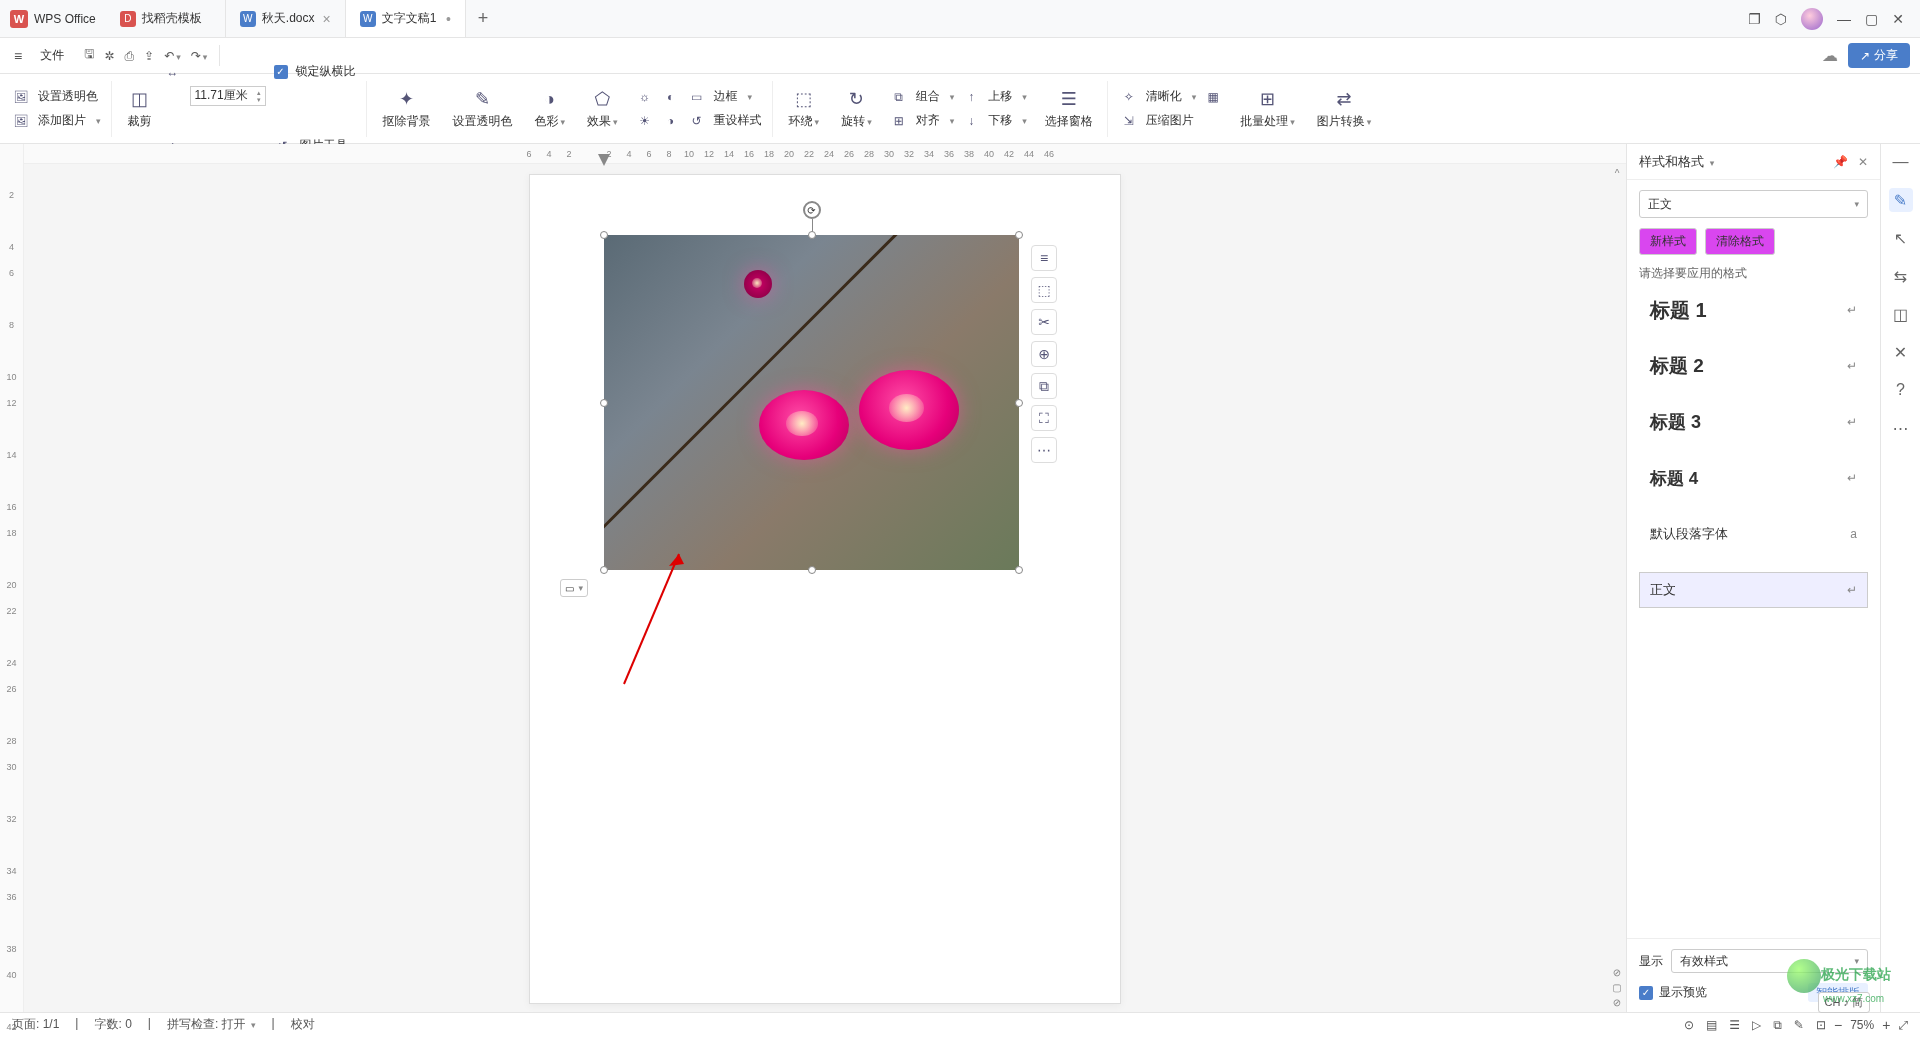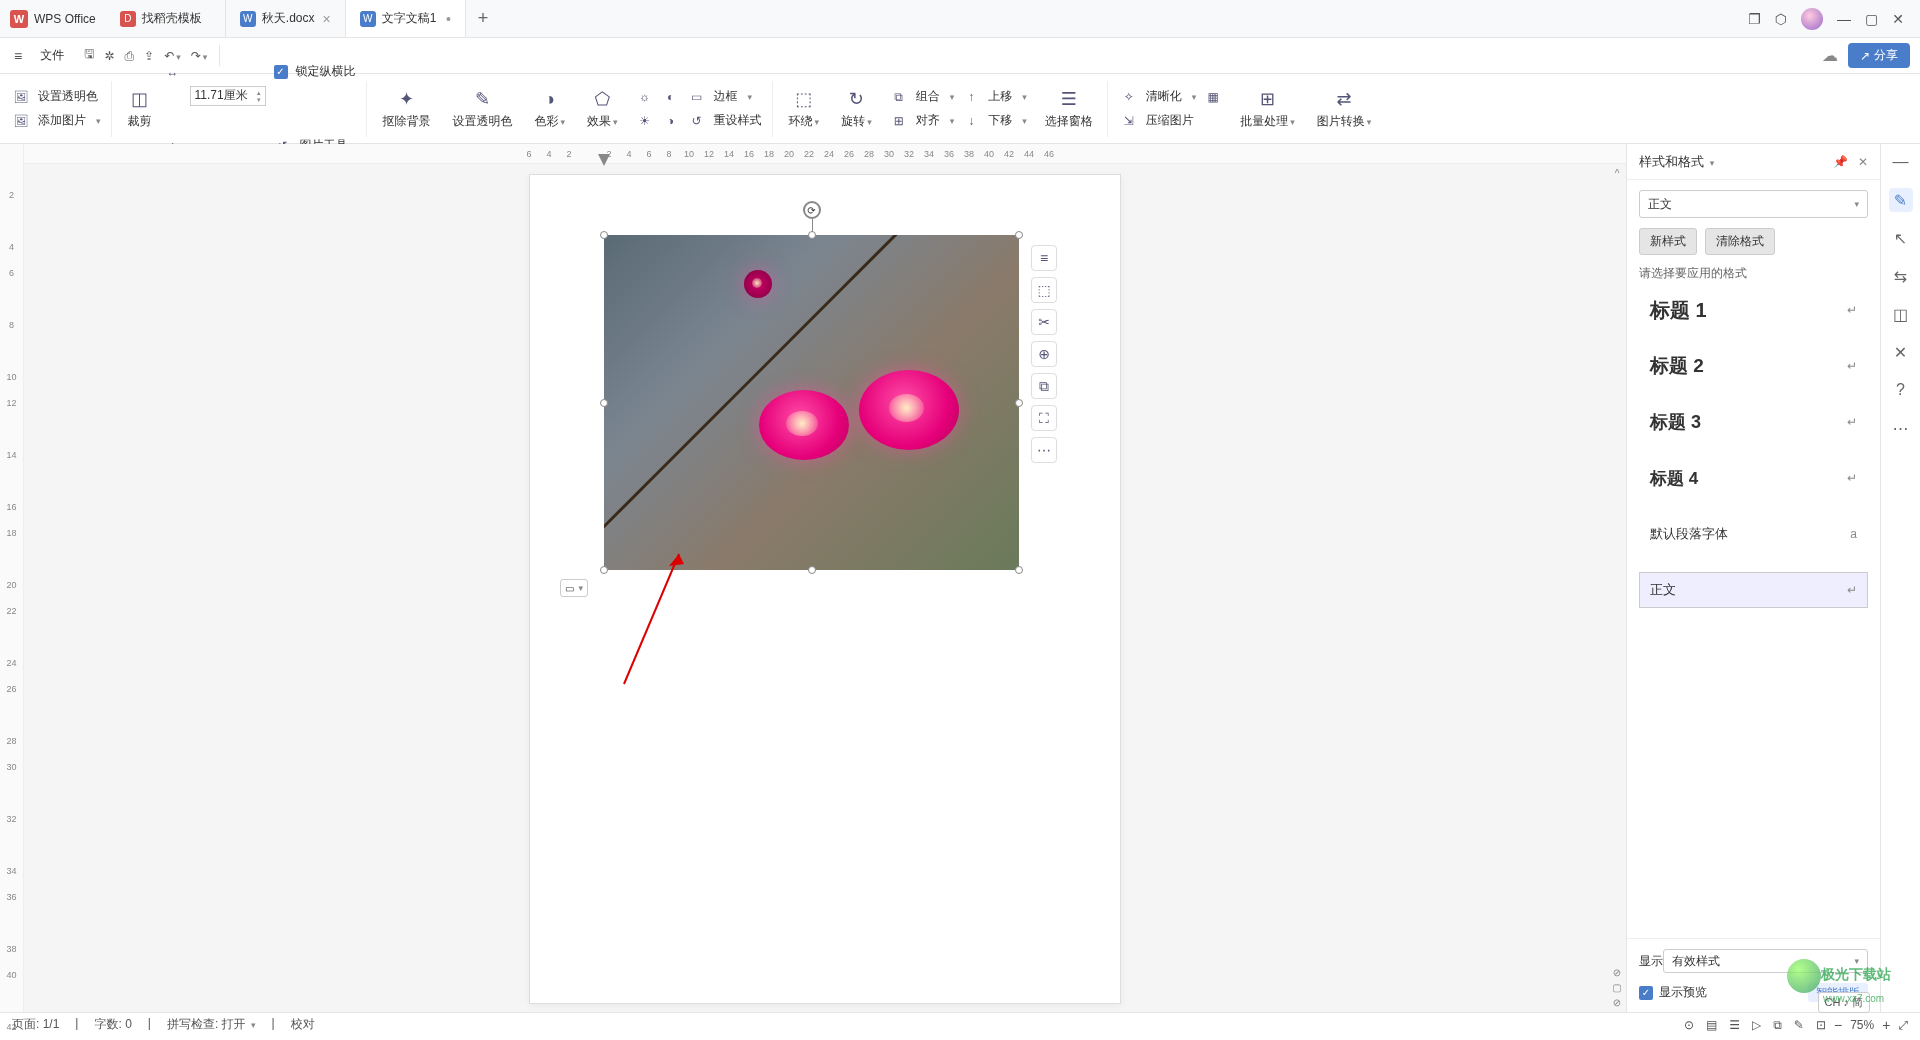--- a/index.html
+++ b/index.html
@@ -80,33 +80,33 @@
 .canvas-scroll { position: absolute; right: 0; top: 20px; bottom: 0; width: 18px; display: flex; flex-direction: column; align-items: center; padding: 4px 0; gap: 4px; color: #888; font-size: 10px; }
 
 
 .side-panel { width: 254px; background: #fff; border-left: 1px solid #e5e5e5; display: flex; flex-direction: column; position: relative; }
 .panel-header { height: 36px; display: flex; align-items: center; padding: 0 12px; border-bottom: 1px solid #eee; }
 .panel-title { font-size: 13px; flex: 1; }
 .panel-controls { display: flex; gap: 10px; color: #888; cursor: pointer; }
 .panel-body { padding: 10px 12px; flex: 1; overflow: auto; display: flex; flex-direction: column; gap: 10px; }
 .style-select { width: 100%; height: 28px; border: 1px solid #ccc; border-radius: 3px; padding: 0 8px; display: flex; align-items: center; justify-content: space-between; }
 .style-btns { display: flex; gap: 8px; }
-.style-btn { padding: 4px 10px; border: 1px solid #ccc; border-radius: 3px; cursor: pointer; background: #e5e5e5; }
+.style-btn { padding: 4px 10px; border: 1px solid #ccc; border-radius: 3px; cursor: pointer; background: #d946ef; }
 .hint { color: #666; font-size: 12px; }
 .style-list { display: flex; flex-direction: column; gap: 20px; }
 .style-item { height: 36px; display: flex; align-items: center; justify-content: space-between; padding: 0 10px; border: 1px solid transparent; cursor: pointer; }
 .style-item.selected { background: #eef; border-color: #ccc; }
 .style-name.h1 { font-size: 20px; font-weight: bold; } 
 .style-name.h2 { font-size: 19px; font-weight: bold; } 
 .style-name.h3 { font-size: 18px; font-weight: bold; } 
 .style-name.h4 { font-size: 17px; font-weight: bold; }
 .style-name.body { font-size: 13px; } .style-name.default { font-size: 13px; }
 .style-marker { color: #888; font-size: 12px; }
 .panel-footer { padding: 10px 12px; border-top: 1px solid #eee; display: flex; flex-direction: column; gap: 10px; }
-.filter-row { display: flex; align-items: center; gap: 0; }
+.filter-row { display: flex; align-items: center; gap: 8px; }
 .filter-select { flex: 1; height: 24px; border: 1px solid #ccc; border-radius: 3px; display: flex; align-items: center; padding: 0 8px; justify-content: space-between; }
 .preview-row { display: flex; align-items: center; gap: 6px; justify-content: space-between; }
 .smart-layout { background: #e8f0ff; color: #4a7dc9; padding: 2px 8px; border-radius: 3px; font-size: 11px; }
 .chk { width: 14px; height: 14px; background: #4a7dc9; color: #fff; display: inline-flex; align-items: center; justify-content: center; font-size: 10px; border-radius: 2px; }
 
 
 .icon-strip { width: 40px; background: #fff; border-left: 1px solid #e5e5e5; display: flex; flex-direction: column; align-items: center; padding: 6px 0; gap: 14px; }
 .strip-icon { width: 24px; height: 24px; display: flex; align-items: center; justify-content: center; color: #666; cursor: pointer; font-size: 16px; }
 .strip-icon.active { background: #e8f0ff; border-radius: 4px; color: #4a7dc9; }
 

